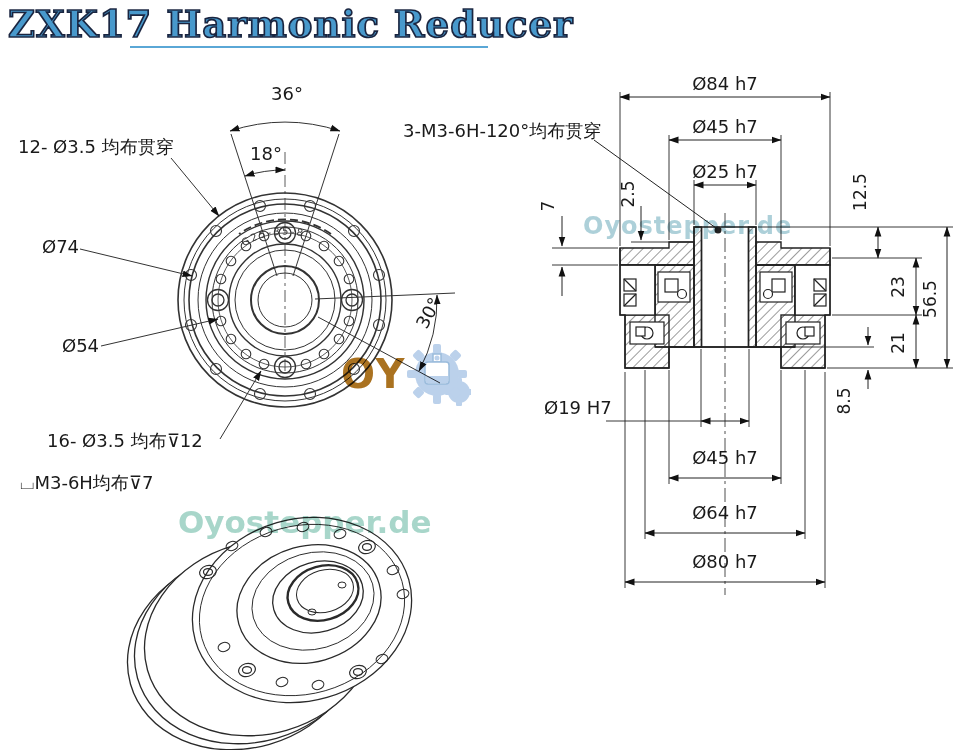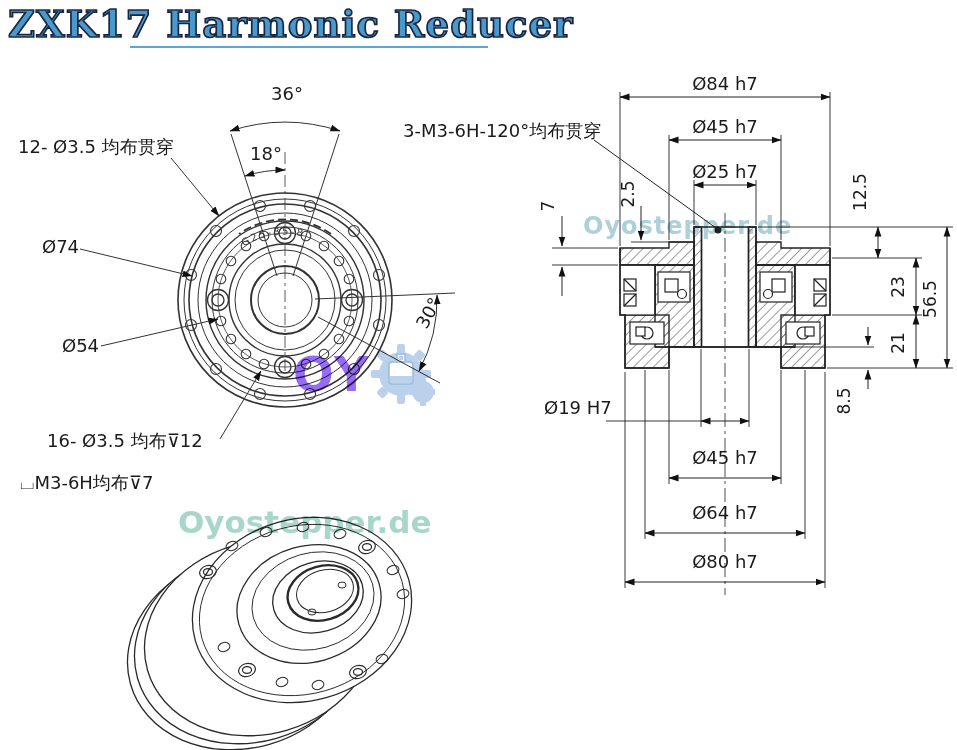--- a/index.html
+++ b/index.html
@@ -11,21 +11,21 @@
   .title-underline{position:absolute;left:130px;top:46px;width:358px;height:2px;background:#5aa7d6;}
   svg text{font-family:"DejaVu Sans",sans-serif;fill:#1a1a1a;}
   .dim{font-size:17px;}
   .dimb{font-size:18px;}
   .lab{font-size:18px;}
   .engr{font-size:10px;letter-spacing:2px;fill:#3a3a3a;}
   .wm{position:absolute;font-weight:bold;pointer-events:none;mix-blend-mode:multiply;white-space:nowrap;}
   .wm-site-top{left:583px;top:212px;font-size:24px;letter-spacing:1px;color:#9fc8d2;opacity:.85;}
   .wm-site-bottom{left:178px;top:504px;font-size:31px;color:#9fd2c4;opacity:.9;}
   .wm-logo{left:293px;top:342px;display:flex;align-items:center;opacity:.9;}
-  .wm-logo .oy{font-size:48px;color:#8b5cf6;letter-spacing:2px;}
+  .wm-logo .oy{font-size:40px;color:#a16207;letter-spacing:2px;margin-left:48px;}
   .wm-logo .stepper{font-size:56px;color:#a5d8e2;letter-spacing:3px;}
 </style>
 </head>
 <body>
 
 <div id="canvas">
 
   <div class="title">ZXK17 Harmonic Reducer</div>
   <div class="title-underline"></div>
 

